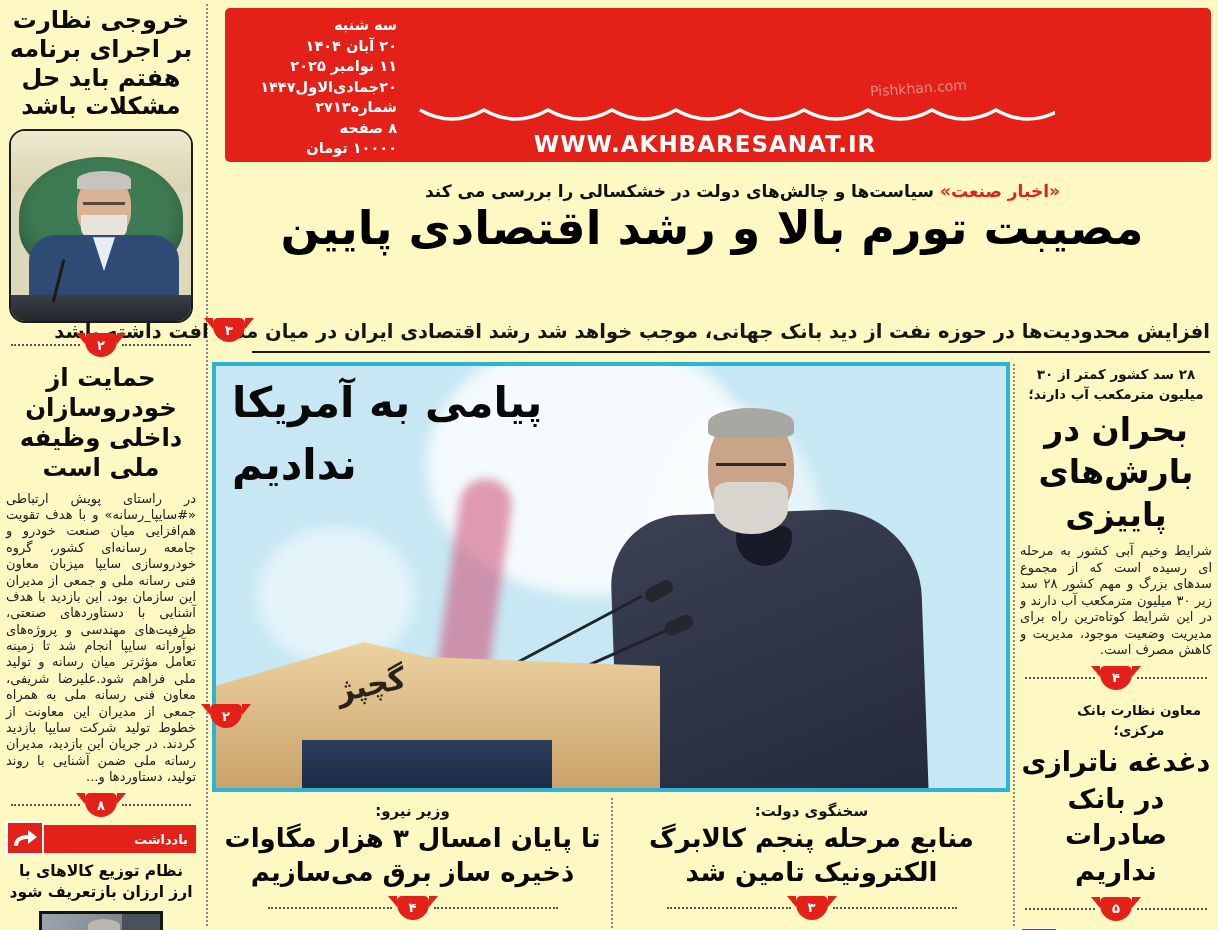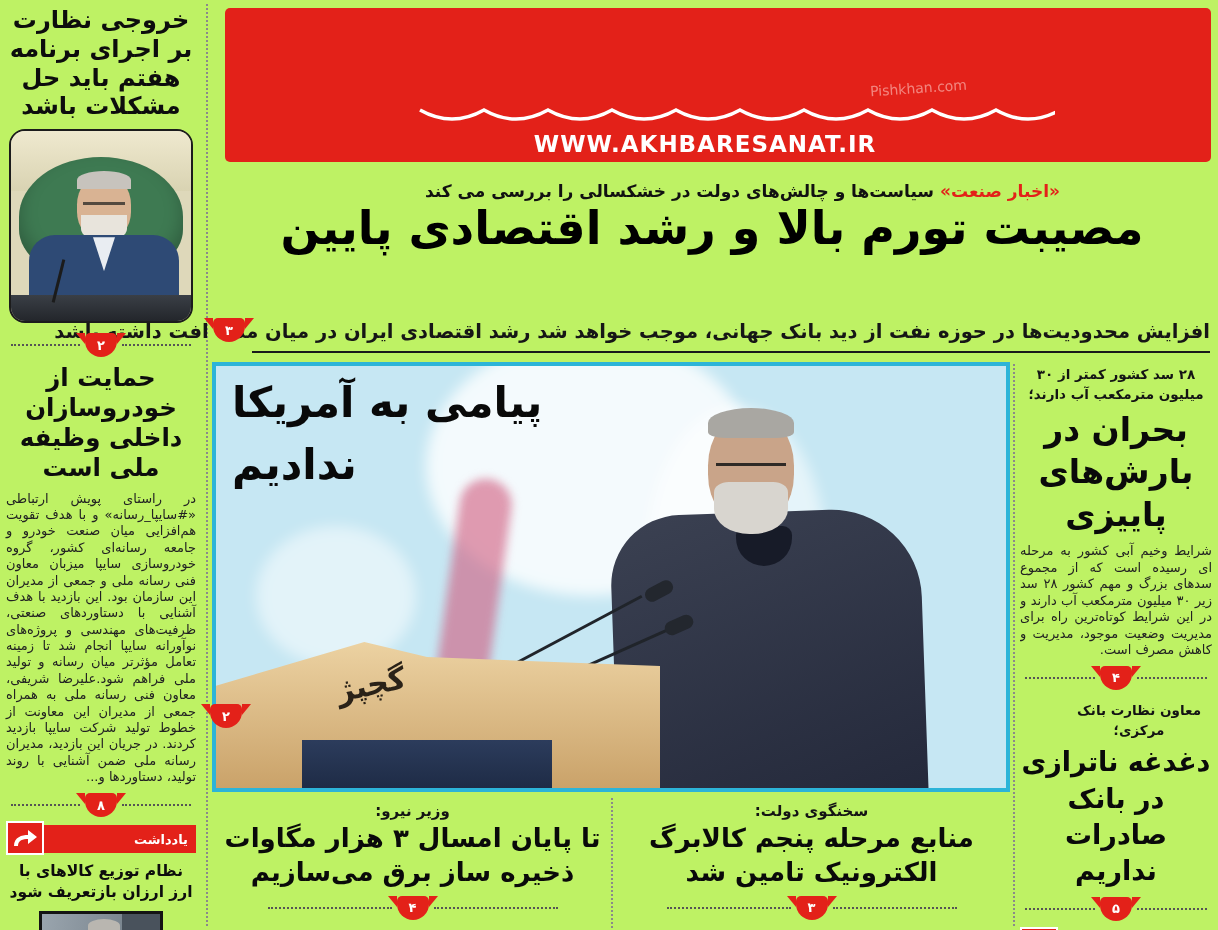--- a/index.html
+++ b/index.html
@@ -1,18 +1,18 @@
 <!DOCTYPE html>
 <html lang="fa" dir="rtl"><head>
 <meta charset="utf-8">
 <style>
   * { margin:0; padding:0; box-sizing:border-box; }
   html,body { width:1218px; height:930px; background:#fff; overflow:hidden;
     font-family:"DejaVu Sans","Liberation Sans",sans-serif; direction:rtl; }
-  .page { position:relative; width:1218px; height:930px; background:#bef264; }
+  .page { position:relative; width:1218px; height:930px; background:#fef9c3; }
 
   
   .vdiv { position:absolute; width:0; border-left:2px dotted #8a8a8a; }
   .dotrow { display:flex; align-items:center; justify-content:center; }
   .dots { flex:1; border-top:2px dotted #555; height:0; margin:0 5px; }
   .num-badge { position:relative; min-width:32px; height:24px; background:#e32119; color:#fff;
     border-radius:5px 5px 16px 16px; display:flex; align-items:center; justify-content:center;
     font-size:13px; font-weight:bold; line-height:1; z-index:2; }
   .num-badge::before { content:""; position:absolute; right:-9px; top:0;
     border-top:11px solid #e32119; border-right:9px solid transparent; }
@@ -189,20 +189,29 @@
     <div class="photo2">
       <div class="p2-panel"></div>
       <div class="p2-head"></div>
       <div class="p2-hair"></div>
 
     </div>
 
   </div>
 
   <div class="masthead">
+    <div class="mast-dates">
+      <div>سه شنبه</div>
+      <div>۲۰ آبان ۱۴۰۴</div>
+      <div>۱۱ نوامبر ۲۰۲۵</div>
+      <div>۲۰جمادی‌الاول۱۴۴۷</div>
+      <div>شماره۲۷۱۳</div>
+      <div>۸ صفحه</div>
+      <div>۱۰۰۰۰ تومان</div>
+    </div>
 
     <div class="mast-logo">
       <svg width="800" height="132" viewBox="0 0 800 132">
         <text x="795" y="102" text-anchor="end" direction="rtl" font-family="DejaVu Sans" font-size="96" font-weight="bold" fill="#e32119" stroke="#ffffff" stroke-width="5" stroke-linejoin="round" paint-order="stroke" textLength="770" lengthAdjust="spacingAndGlyphs">اخبارصنعت</text>
       </svg>
     </div>
 
     <div class="mast-wave">
       <svg width="640" height="22" viewBox="0 0 640 22">
         <path d="M5 8 q32 18 64 0 q32 18 64 0 q32 18 64 0 q32 18 64 0 q32 18 64 0 q32 18 64 0 q32 18 64 0 q32 18 64 0 q32 18 64 0 q32 18 64 0" stroke="#ffffff" stroke-width="3.5" fill="none"></path>

